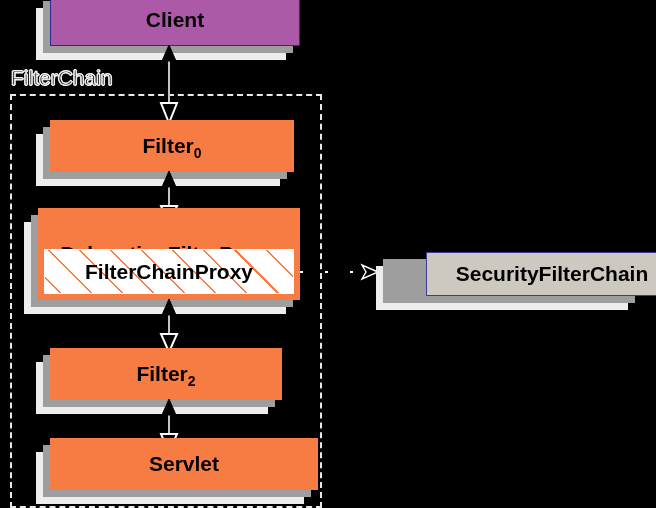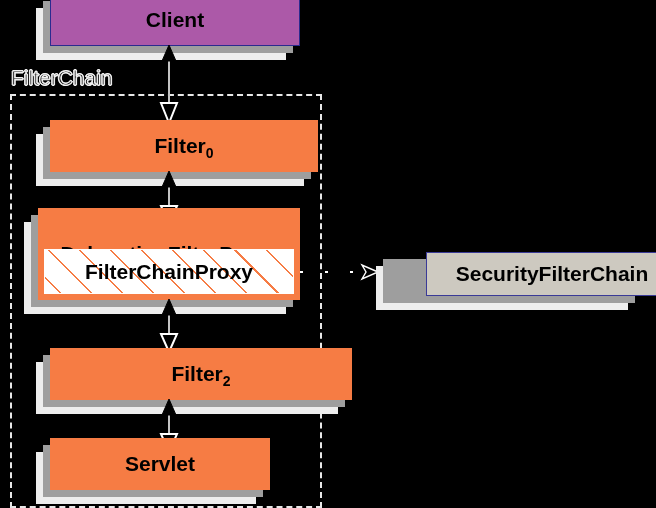--- a/index.html
+++ b/index.html
@@ -173,21 +173,21 @@
   
   <div class="conn" style="left:157px; top:45px;">
     <svg width="24" height="78" viewBox="0 0 24 78">
       <line x1="12" y1="4" x2="12" y2="74" stroke="#c4c4c4" stroke-width="2"></line>
       <polygon points="12,0 5,16 19,16" fill="#000000" stroke="#000000" stroke-width="1"></polygon>
       <polygon points="12,78 4,58 20,58" fill="#000000" stroke="#ffffff" stroke-width="2"></polygon>
     </svg>
   </div>
 
   
-  <div class="node" style="left:50px; top:120px; width:268px; height:52px;">
+  <div class="node" style="left:50px; top:120px; width:244px; height:52px;">
     <div class="shadow2"></div>
     <div class="shadow1"></div>
     <div class="face filter-face">
       <span class="filter-label"><span>Filter</span><sub>0</sub></span>
     </div>
   </div>
 
   
   <div class="conn" style="left:157px; top:171px;">
     <svg width="24" height="53" viewBox="0 0 24 53">
@@ -229,39 +229,39 @@
   
   <div class="conn" style="left:157px; top:299px;">
     <svg width="24" height="53" viewBox="0 0 24 53">
       <line x1="12" y1="4" x2="12" y2="49" stroke="#c4c4c4" stroke-width="2"></line>
       <polygon points="12,0 5,16 19,16" fill="#000000" stroke="#000000" stroke-width="1"></polygon>
       <polygon points="12,53 4,35 20,35" fill="#000000" stroke="#ffffff" stroke-width="2"></polygon>
     </svg>
   </div>
 
   
-  <div class="node" style="left:50px; top:348px; width:302px; height:52px;">
+  <div class="node" style="left:50px; top:348px; width:232px; height:52px;">
     <div class="shadow2"></div>
     <div class="shadow1"></div>
     <div class="face filter-face">
       <span class="filter-label"><span>Filter</span><sub>2</sub></span>
     </div>
   </div>
 
   
   <div class="conn" style="left:157px; top:399px;">
     <svg width="24" height="53" viewBox="0 0 24 53">
       <line x1="12" y1="4" x2="12" y2="49" stroke="#c4c4c4" stroke-width="2"></line>
       <polygon points="12,0 5,16 19,16" fill="#000000" stroke="#000000" stroke-width="1"></polygon>
       <polygon points="12,53 4,35 20,35" fill="#000000" stroke="#ffffff" stroke-width="2"></polygon>
     </svg>
   </div>
 
   
-  <div class="node" style="left:50px; top:438px; width:220px; height:52px;">
+  <div class="node" style="left:50px; top:438px; width:268px; height:52px;">
     <div class="shadow2"></div>
     <div class="shadow1"></div>
     <div class="face filter-face">
       <span class="filter-label">Servlet</span>
     </div>
   </div>
 
 </div>
 
 </body></html>

